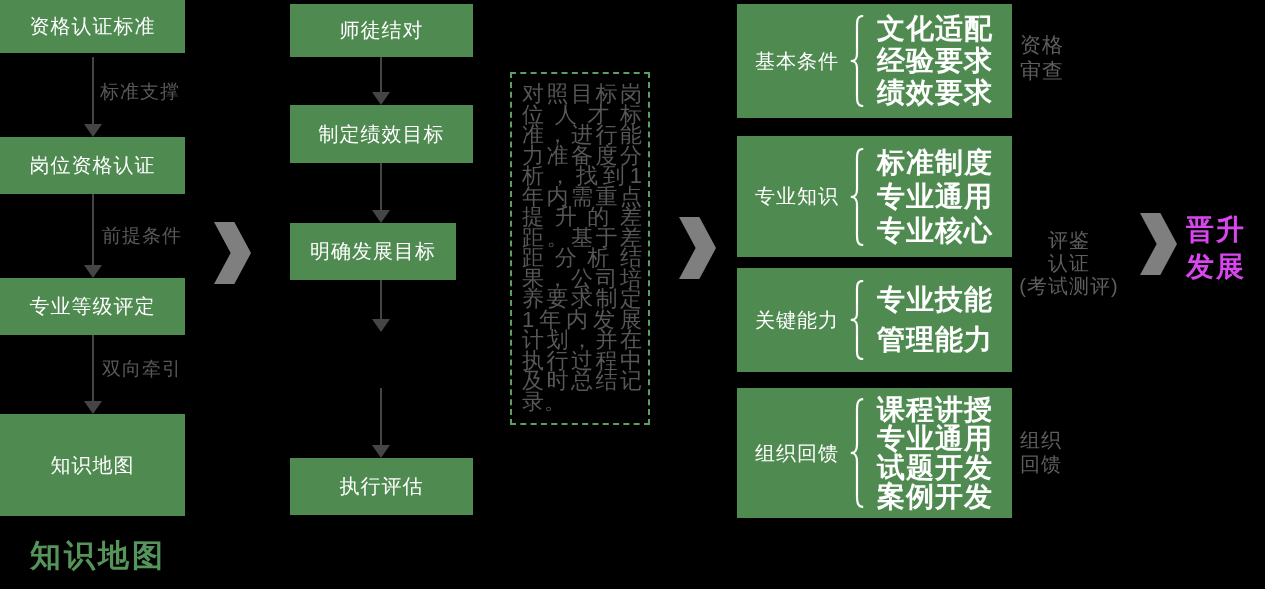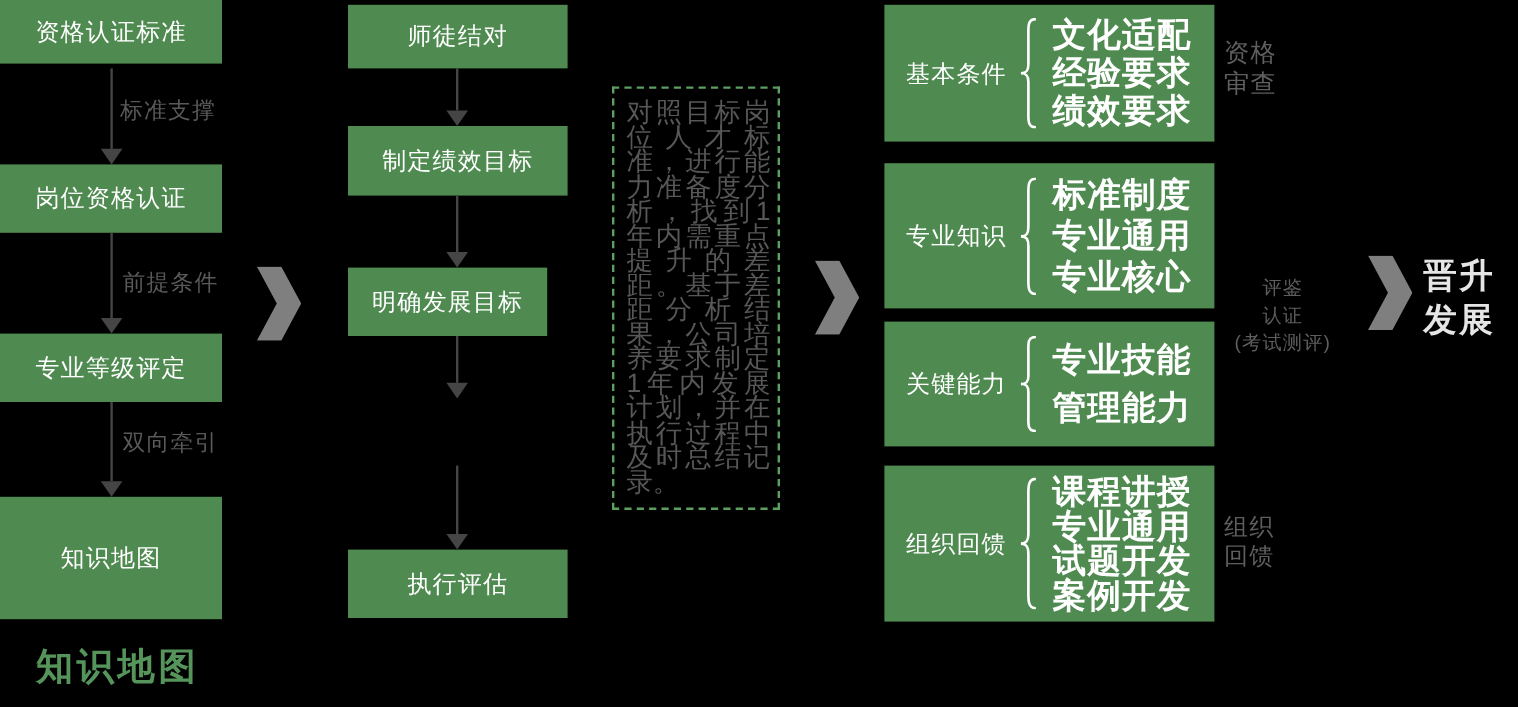--- a/index.html
+++ b/index.html
@@ -42,21 +42,21 @@
   
   .rgroup {
     position:absolute; left:737px; width:275px; background:#4f8a50; color:#fff;
     display:flex; align-items:center; box-sizing:border-box; padding:0 10px 0 14px;
   }
   .rgroup .glabel { flex:none; width:92px; text-align:center; font-size:20px; letter-spacing:1px; }
   .rgroup .brace  { flex:none; width:16px; margin:0 12px 0 6px; }
   .rgroup .items  { display:flex; flex-direction:column; justify-content:center; font-size:28px; letter-spacing:1px;font-weight:bold; }
   .side-label { position:absolute; color:#5e5e5e; font-size:21px; letter-spacing:1px; }
   .outcome {
-    position:absolute; left:1186px; top:211px; color:#e5e5e5;
+    position:absolute; left:1186px; top:211px; color:#d946ef;
     font-size:28px; font-weight:bold; line-height:37px; letter-spacing:2px;
   }
 </style>
 </head>
 <body>
 
 <div class="canvas">
 
   <div class="gbox" style="left:0; top:4; width:185px; height:53px">资格认证标准</div>
 
@@ -143,21 +143,21 @@
       <span>试题开发</span>
       <span>案例开发</span>
     </div>
   </div>
 
   <div class="side-label" style="left:1020px; top:32px; line-height:26px">
     <div>资格</div>
     <div>审查</div>
   </div>
 
-  <div class="side-label" style="left:1008px; top:229px; width:122px; text-align:center; line-height:23px; font-size:16px">
+  <div class="side-label" style="left:1008px; top:229px; width:122px; text-align:center; line-height:23px; font-size:20px">
     <div>评鉴</div>
     <div>认证</div>
     <div>(考试测评)</div>
   </div>
 
   <div class="side-label" style="left:1020px; top:428px; line-height:24px; font-size:20px">
     <div>组织</div>
     <div>回馈</div>
   </div>
 

